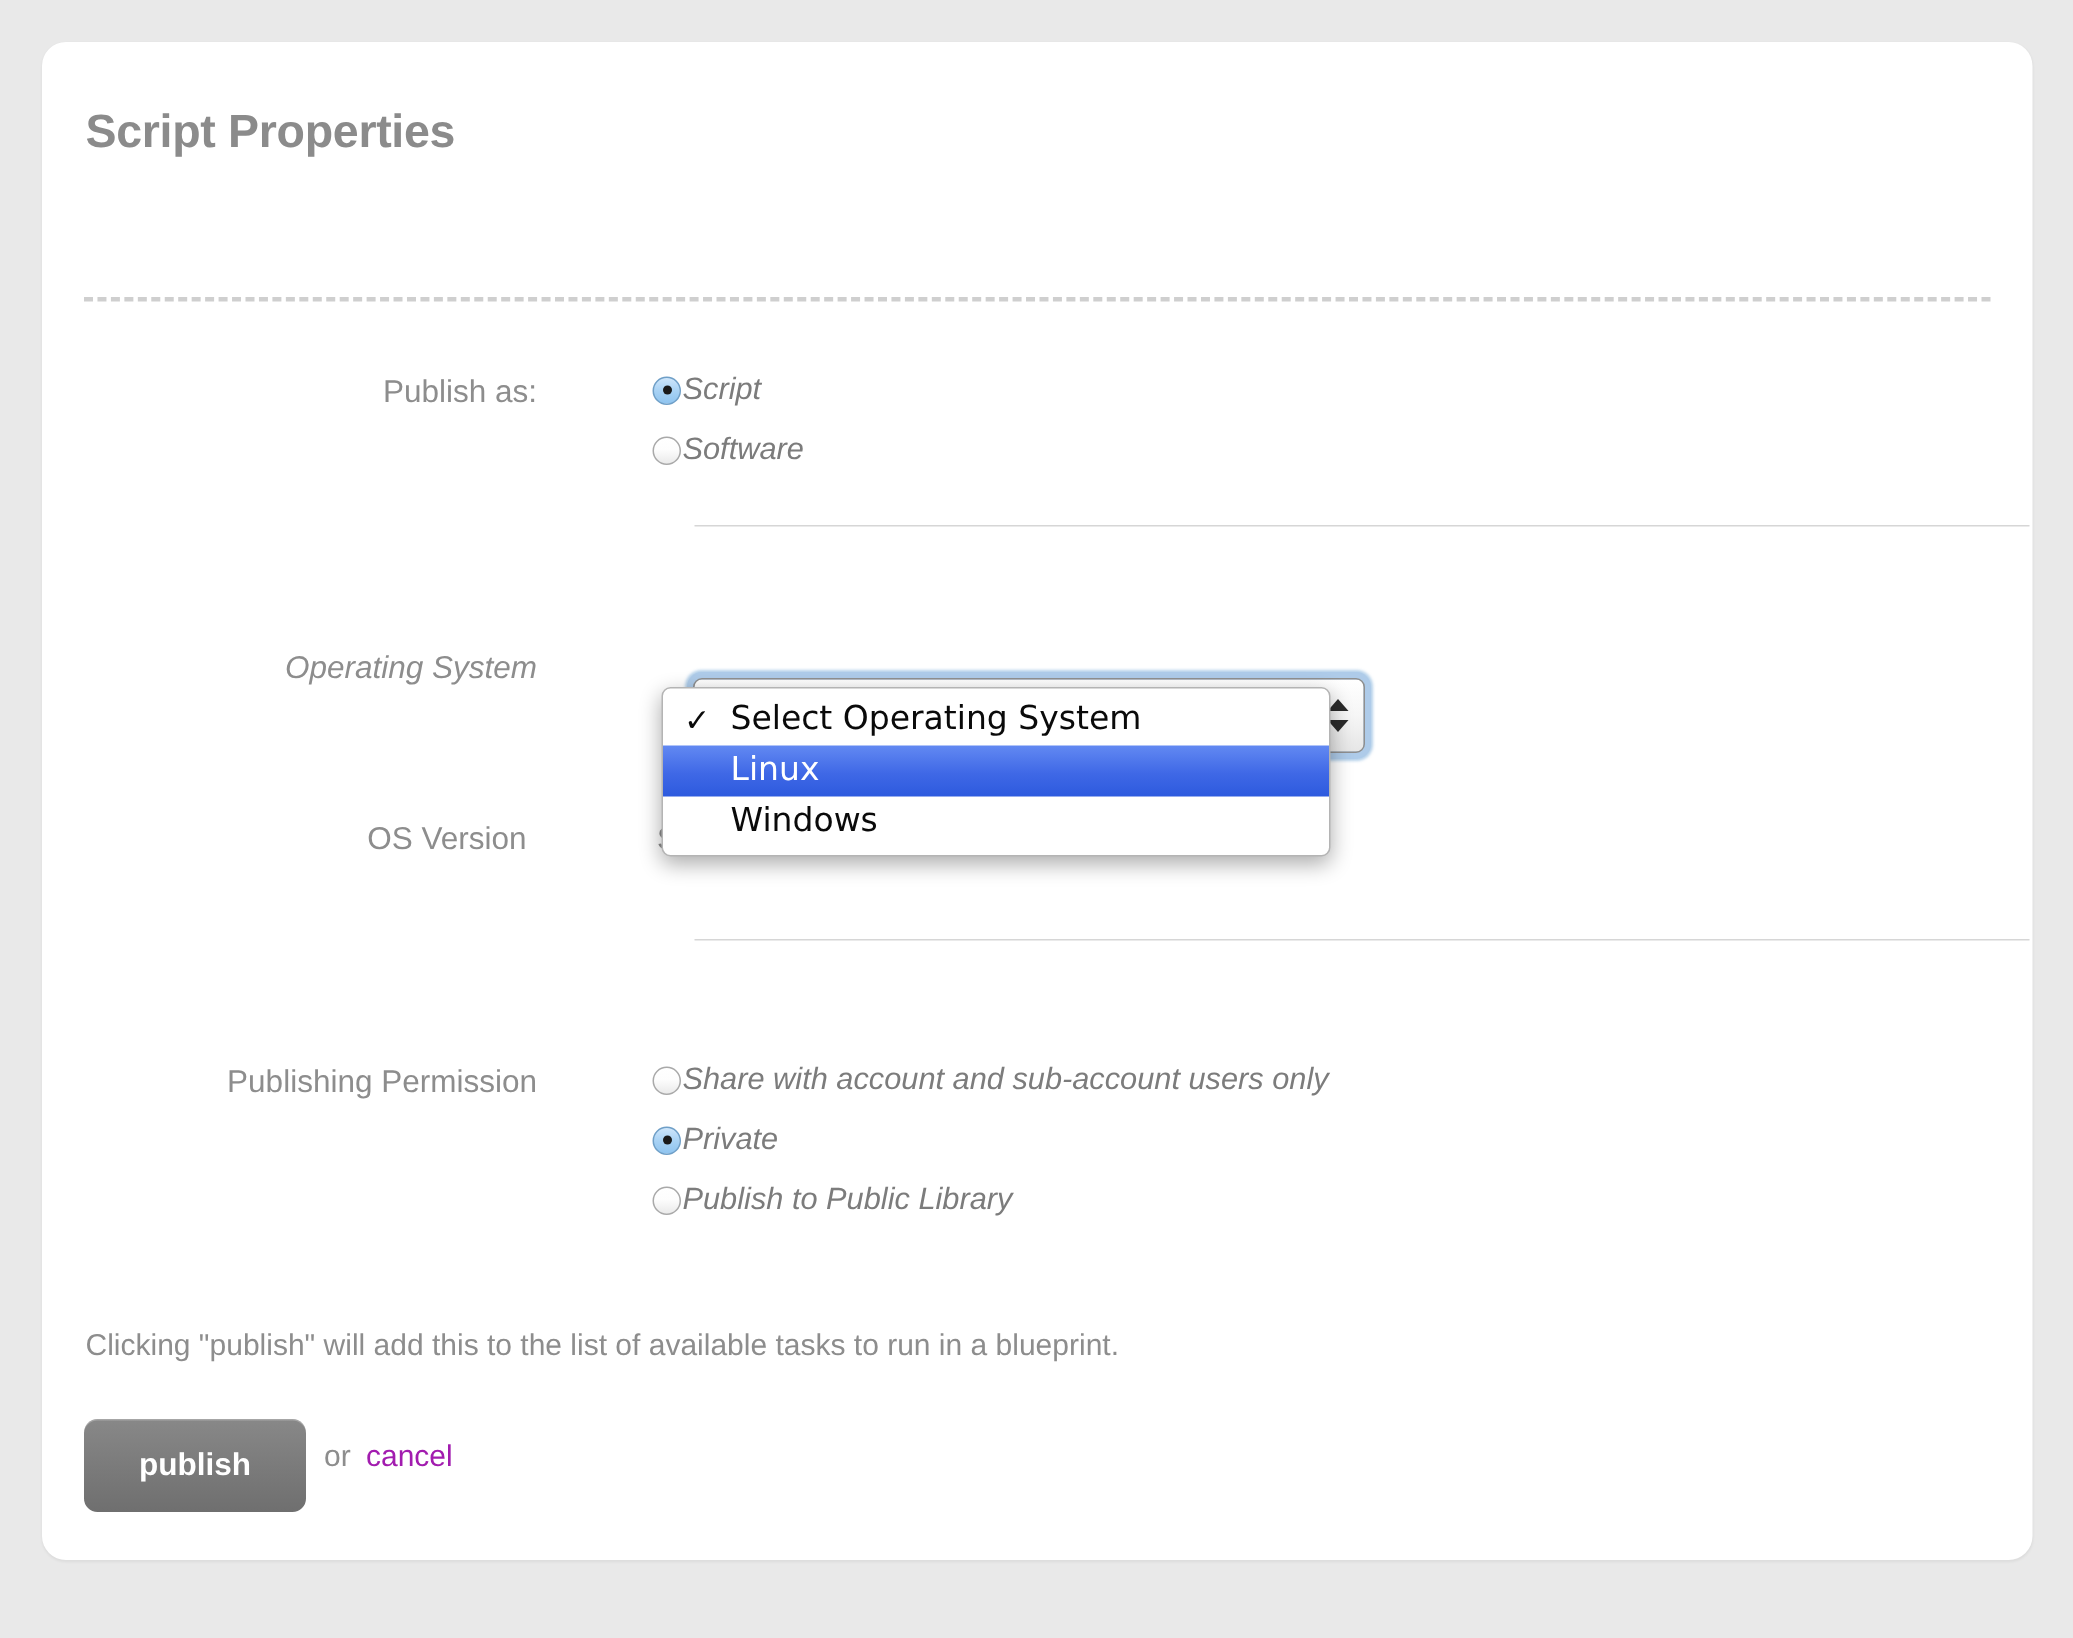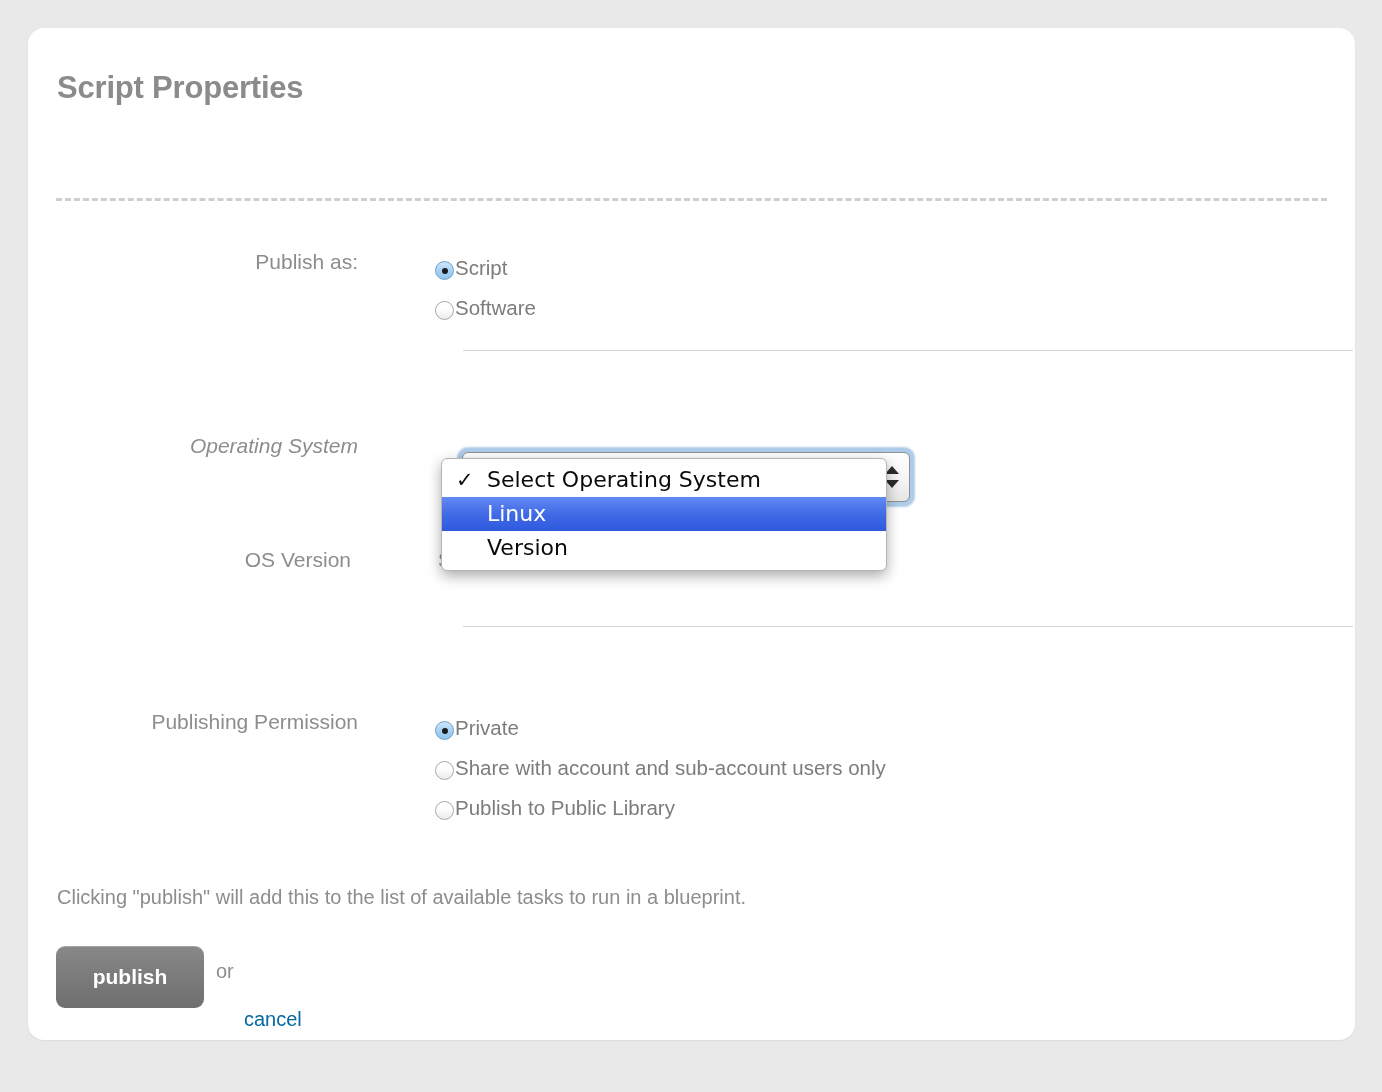--- a/index.html
+++ b/index.html
@@ -62,22 +62,23 @@
     white-space: nowrap;
   }
   .field-col {
     position: absolute;
     left: 407px;
   }
 
   
   .radio-line {
     display: flex;
-    align-items: flex-end;
+    align-items: center;
     height: 40px;
+    font-style: italic;
   }
   .radio {
     display: inline-block;
     width: 19px;
     height: 19px;
     border-radius: 50%;
     box-sizing: border-box;
     flex: 0 0 auto;
     position: relative;
   }
@@ -253,23 +254,23 @@
   .or-text {
     position: absolute;
     left: 188px;
     top: 932px;
     font-size: 20px;
     color: #8d8d8d;
   }
   .cancel-link {
     position: absolute;
     left: 216px;
-    top: 980px;
+    top: 932px;
     font-size: 20px;
-    color: #0369a1;
+    color: #a21caf;
     text-decoration: none;
     cursor: pointer;
   }
 </style>
 </head>
 <body>
 
 <div id="page">
   <div class="card"></div>
 
@@ -306,38 +307,38 @@
     </div>
 
     <div class="select-popup">
       <div class="popup-item checked">
         <span>Select Operating System</span>
       </div>
       <div class="popup-item highlight">
         <span>Linux</span>
       </div>
       <div class="popup-item">
-        <span>Version</span>
+        <span>Windows</span>
       </div>
     </div>
 
     <div class="row-label" style="left:93px; top:520px; width:230px;">OS Version</div>
     <div class="static-value" style="left:410px; top:520px;">Select an Operating System</div>
 
     <div class="thin-rule" style="top:598px;"></div>
 
     <div class="row-label" style="left:20px; top:682px; width:310px;">Publishing Permission</div>
     <div class="field-col" style="top:672px;">
       <div class="radio-line">
+        <span class="radio off"></span>
+        <span class="radio-text">Share with account and sub-account users only</span>
+      </div>
+      <div class="radio-line">
         <span class="radio on"></span>
         <span class="radio-text">Private</span>
-      </div>
-      <div class="radio-line">
-        <span class="radio off"></span>
-        <span class="radio-text">Share with account and sub-account users only</span>
       </div>
       <div class="radio-line">
         <span class="radio off"></span>
         <span class="radio-text">Publish to Public Library</span>
       </div>
     </div>
 
     <div class="footer-note">Clicking "publish" will add this to the list of available tasks to run in a blueprint.</div>
     <button class="publish-btn">publish</button>
     <span class="or-text">or</span>

